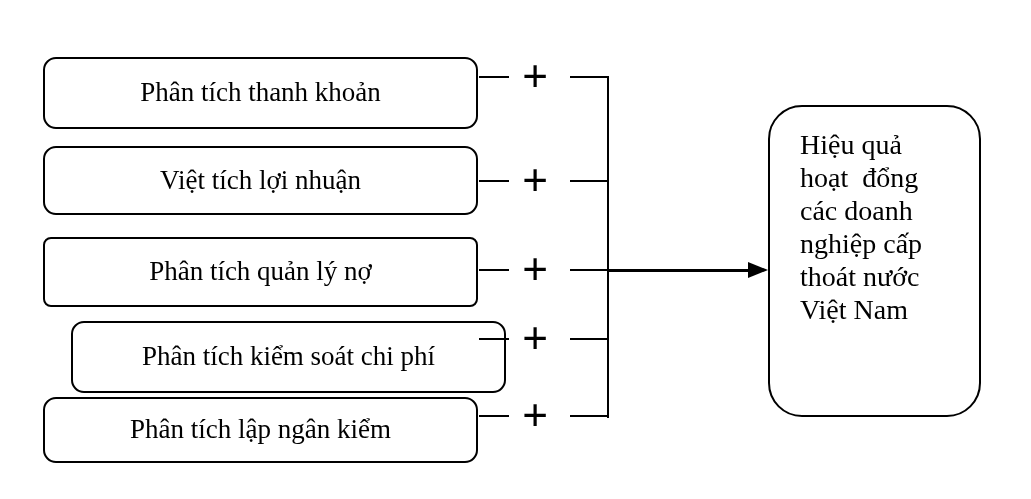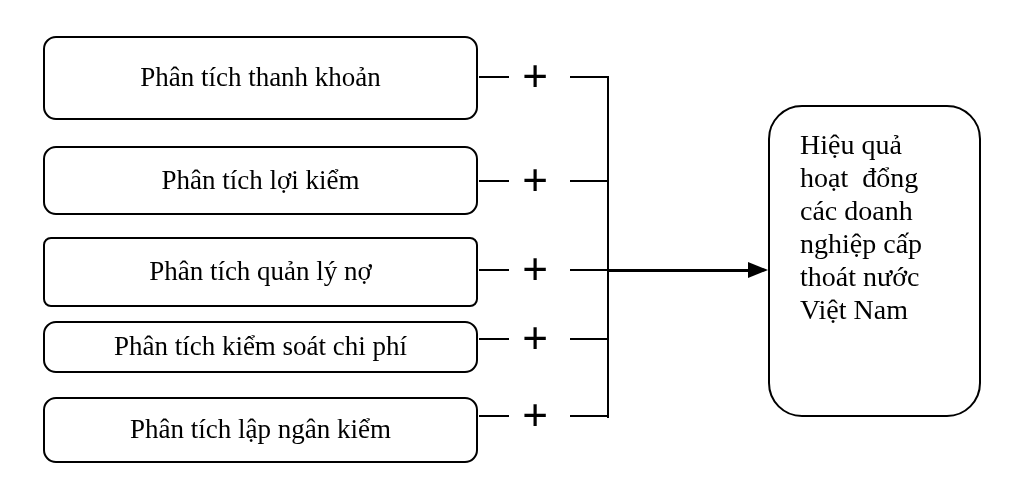--- a/index.html
+++ b/index.html
@@ -26,24 +26,24 @@
     border: 2px solid #000000;
     border-radius: 13px;
     background: #ffffff;
     display: flex;
     align-items: center;
     justify-content: center;
     text-align: center;
     font-size: 27px;
     line-height: 1.1;
   }
-  .b1 { top: 36px;  height: 84px; }
+  .b1 { top: 57px;  height: 72px; }
   .b2 { top: 146px; height: 69px; }
   .b3 { top: 237px; height: 70px; border-radius: 8px; }
-  .b4 { top: 321px; height: 52px; }
+  .b4 { top: 321px; height: 72px; margin-left: 28px; }
   .b5 { top: 397px; height: 66px; }
 
   
   .connector {
     position: absolute;
     left: 478px;
     width: 131px;
     height: 0;
   }
   .r1 { top: 77px; }
@@ -125,21 +125,21 @@
 </style>
 </head>
 <body>
 
 <div class="canvas">
 
   <div class="lbox b1">
     <span>Phân tích thanh khoản</span>
   </div>
   <div class="lbox b2">
-    <span>Phân tích lợi kiểm</span>
+    <span>Việt tích lợi nhuận</span>
   </div>
   <div class="lbox b3">
     <span>Phân tích quản lý nợ</span>
   </div>
   <div class="lbox b4">
     <span>Phân tích kiểm soát chi phí</span>
   </div>
   <div class="lbox b5">
     <span>Phân tích lập ngân kiểm</span>
   </div>

